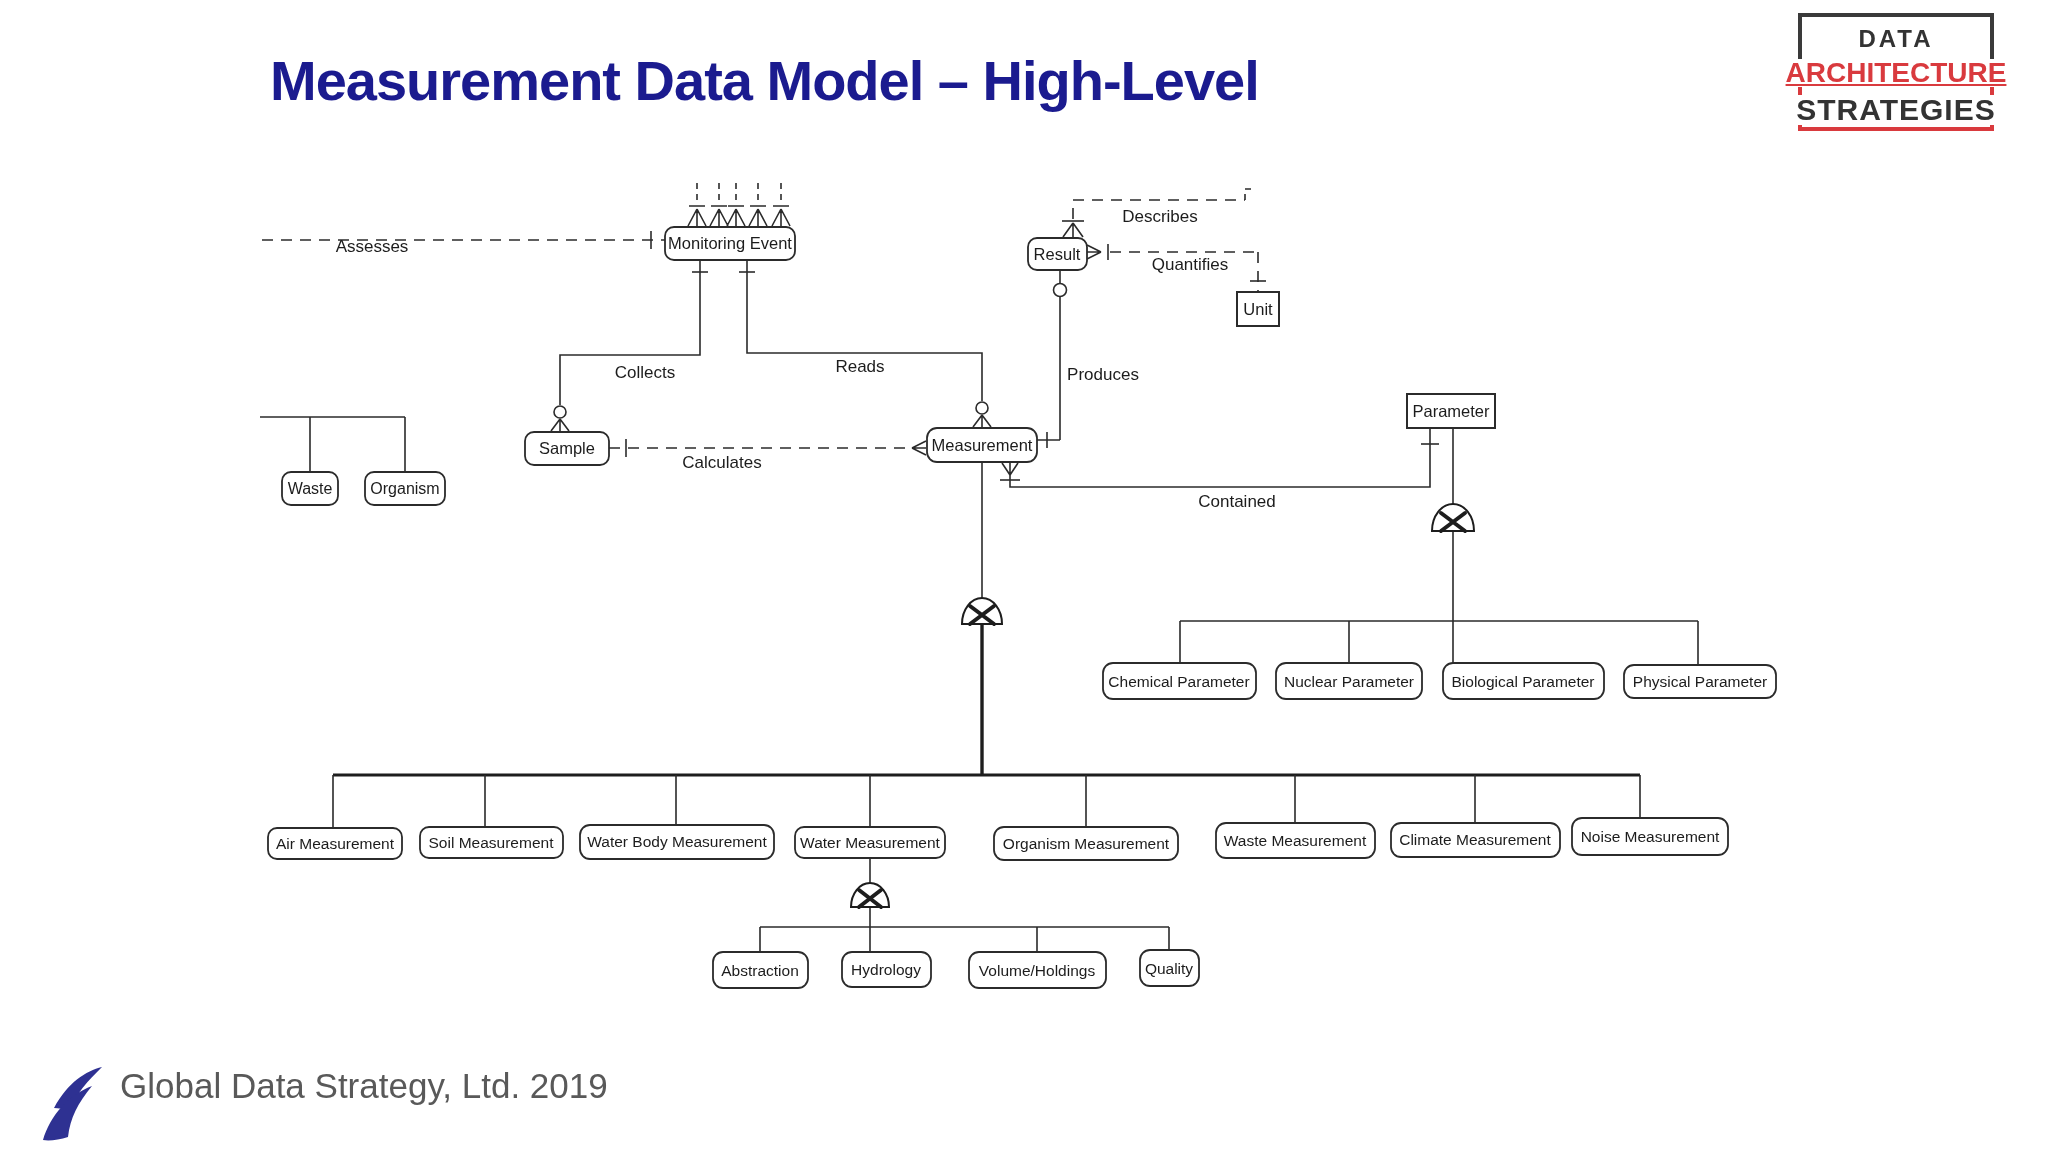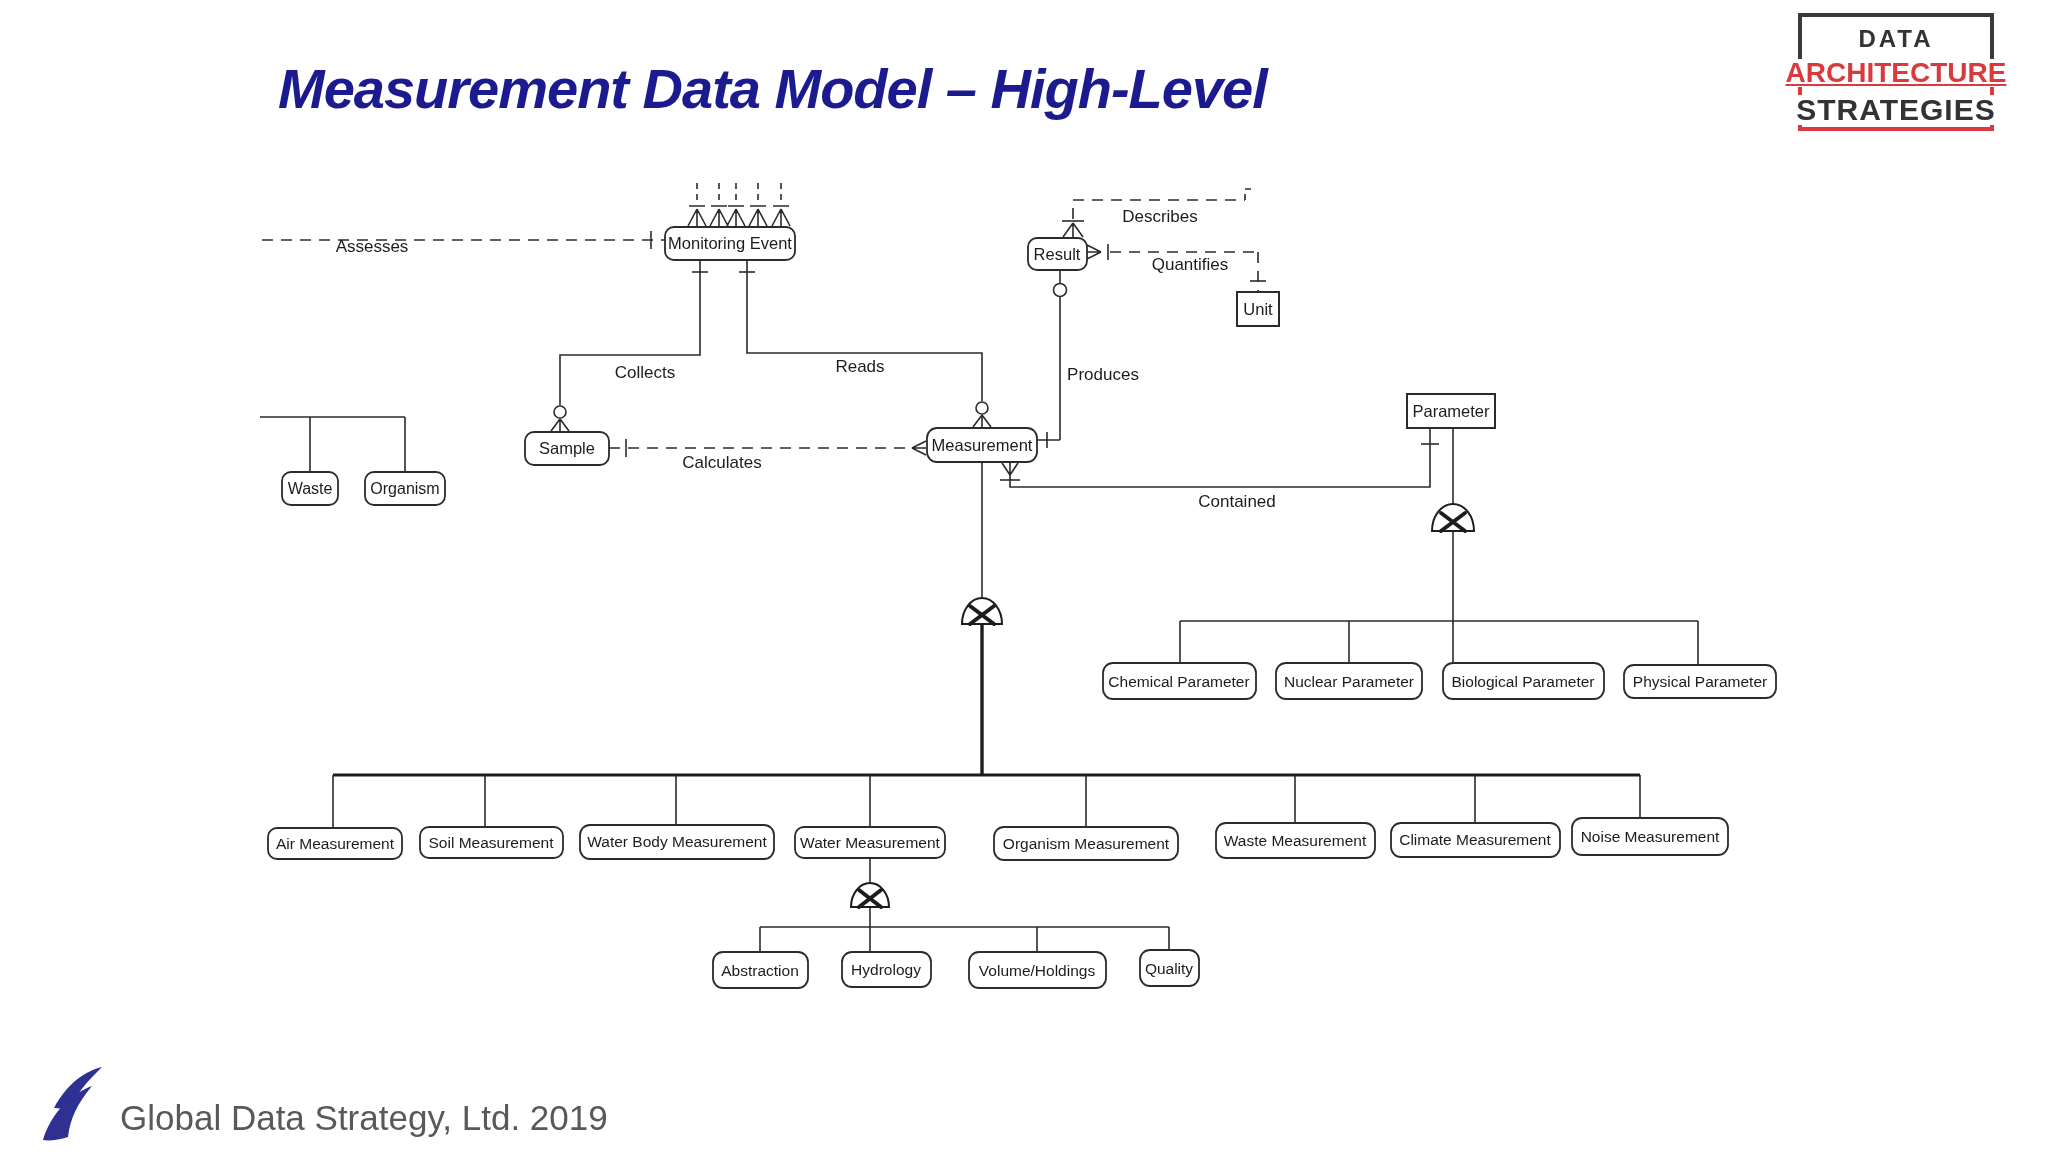--- a/index.html
+++ b/index.html
@@ -1,32 +1,32 @@
 <!DOCTYPE html>
 <html><head>
 <meta charset="utf-8">
 <style>
   html,body{margin:0;padding:0;background:#ffffff;}
   .slide{position:relative;width:2048px;height:1152px;background:#ffffff;overflow:hidden;
          font-family:"Liberation Sans",sans-serif;}
-  .title{position:absolute;left:270px;top:48px;width:1300px;margin:8px;
-         font-size:56px;font-weight:bold;color:#1b1b8f;letter-spacing:-1px;font-style:italic;}
+  .title{position:absolute;left:270px;top:48px;width:1300px;margin:0;
+         font-size:56px;font-weight:bold;color:#1b1b8f;letter-spacing:-1px;}
   
   .das-logo{position:absolute;left:1798px;top:13px;width:196px;height:118px;}
   .das-frame-top{position:absolute;left:0;top:0;right:0;height:58px;
                  border:4px solid #3a3a3a;border-bottom:none;box-sizing:border-box;}
   .das-frame-bottom{position:absolute;left:0;bottom:0;right:0;height:60px;
                  border:4px solid #d93a3e;border-top:none;box-sizing:border-box;}
   .das-line{position:absolute;left:50%;transform:translateX(-50%);background:#ffffff;
             white-space:nowrap;font-weight:bold;line-height:1;padding:0 7px;}
   .das-data{top:14px;font-size:24px;color:#333333;letter-spacing:3px;}
   .das-arch{top:46px;font-size:28px;color:#d93a3e;letter-spacing:0px;text-decoration:underline;}
   .das-strat{top:82px;font-size:30px;color:#333333;letter-spacing:1px;}
   
-  .footer{position:absolute;left:38px;top:1066px;display:flex;align-items:flex-end;}
+  .footer{position:absolute;left:38px;top:1066px;display:flex;align-items:flex-start;}
   .footer-text{font-size:35px;color:#595959;margin-left:14px;padding-bottom:4px;}
   .diagram{position:absolute;left:0;top:0;}
   
   .ln{stroke:#2b2b2b;stroke-width:1.6;fill:none;}
   .ln-dash{stroke:#2b2b2b;stroke-width:1.6;fill:none;stroke-dasharray:11 8;}
   .ln-stub{stroke:#2b2b2b;stroke-width:1.6;fill:none;stroke-dasharray:6 5;}
   .ln-thick{stroke:#1d1d1d;stroke-width:3.4;fill:none;}
   .ln-mid{stroke:#1d1d1d;stroke-width:2.8;fill:none;}
   .ebox{fill:#ffffff;stroke:#2b2b2b;stroke-width:1.8;}
   .ebox-sq{fill:#ffffff;stroke:#2b2b2b;stroke-width:2;}

